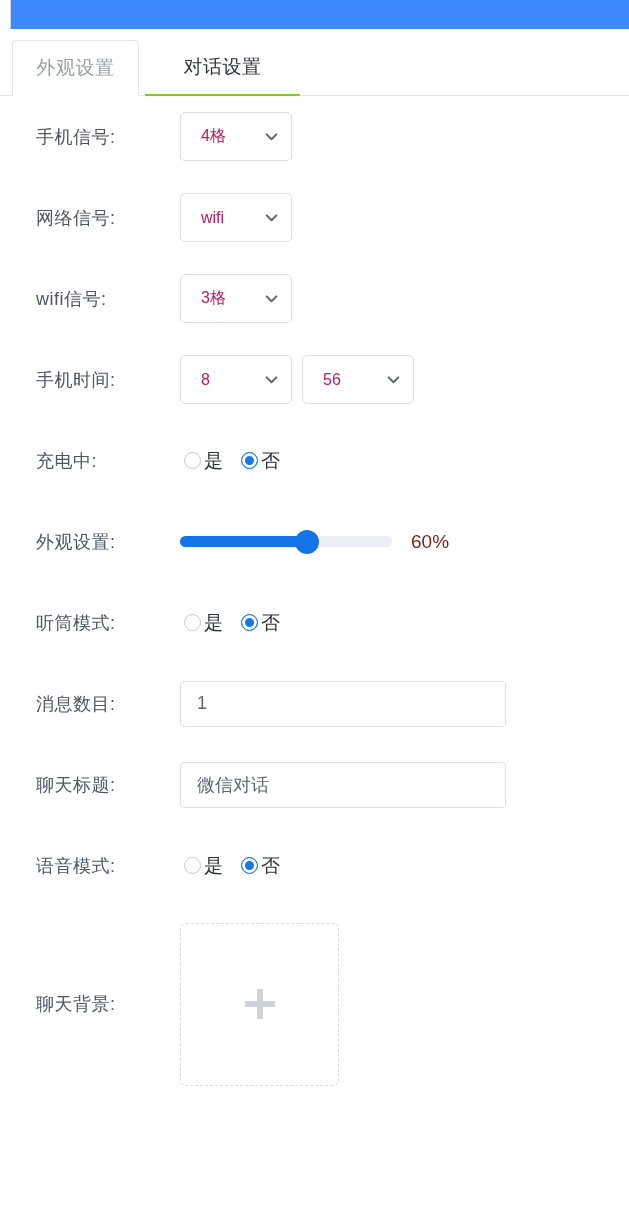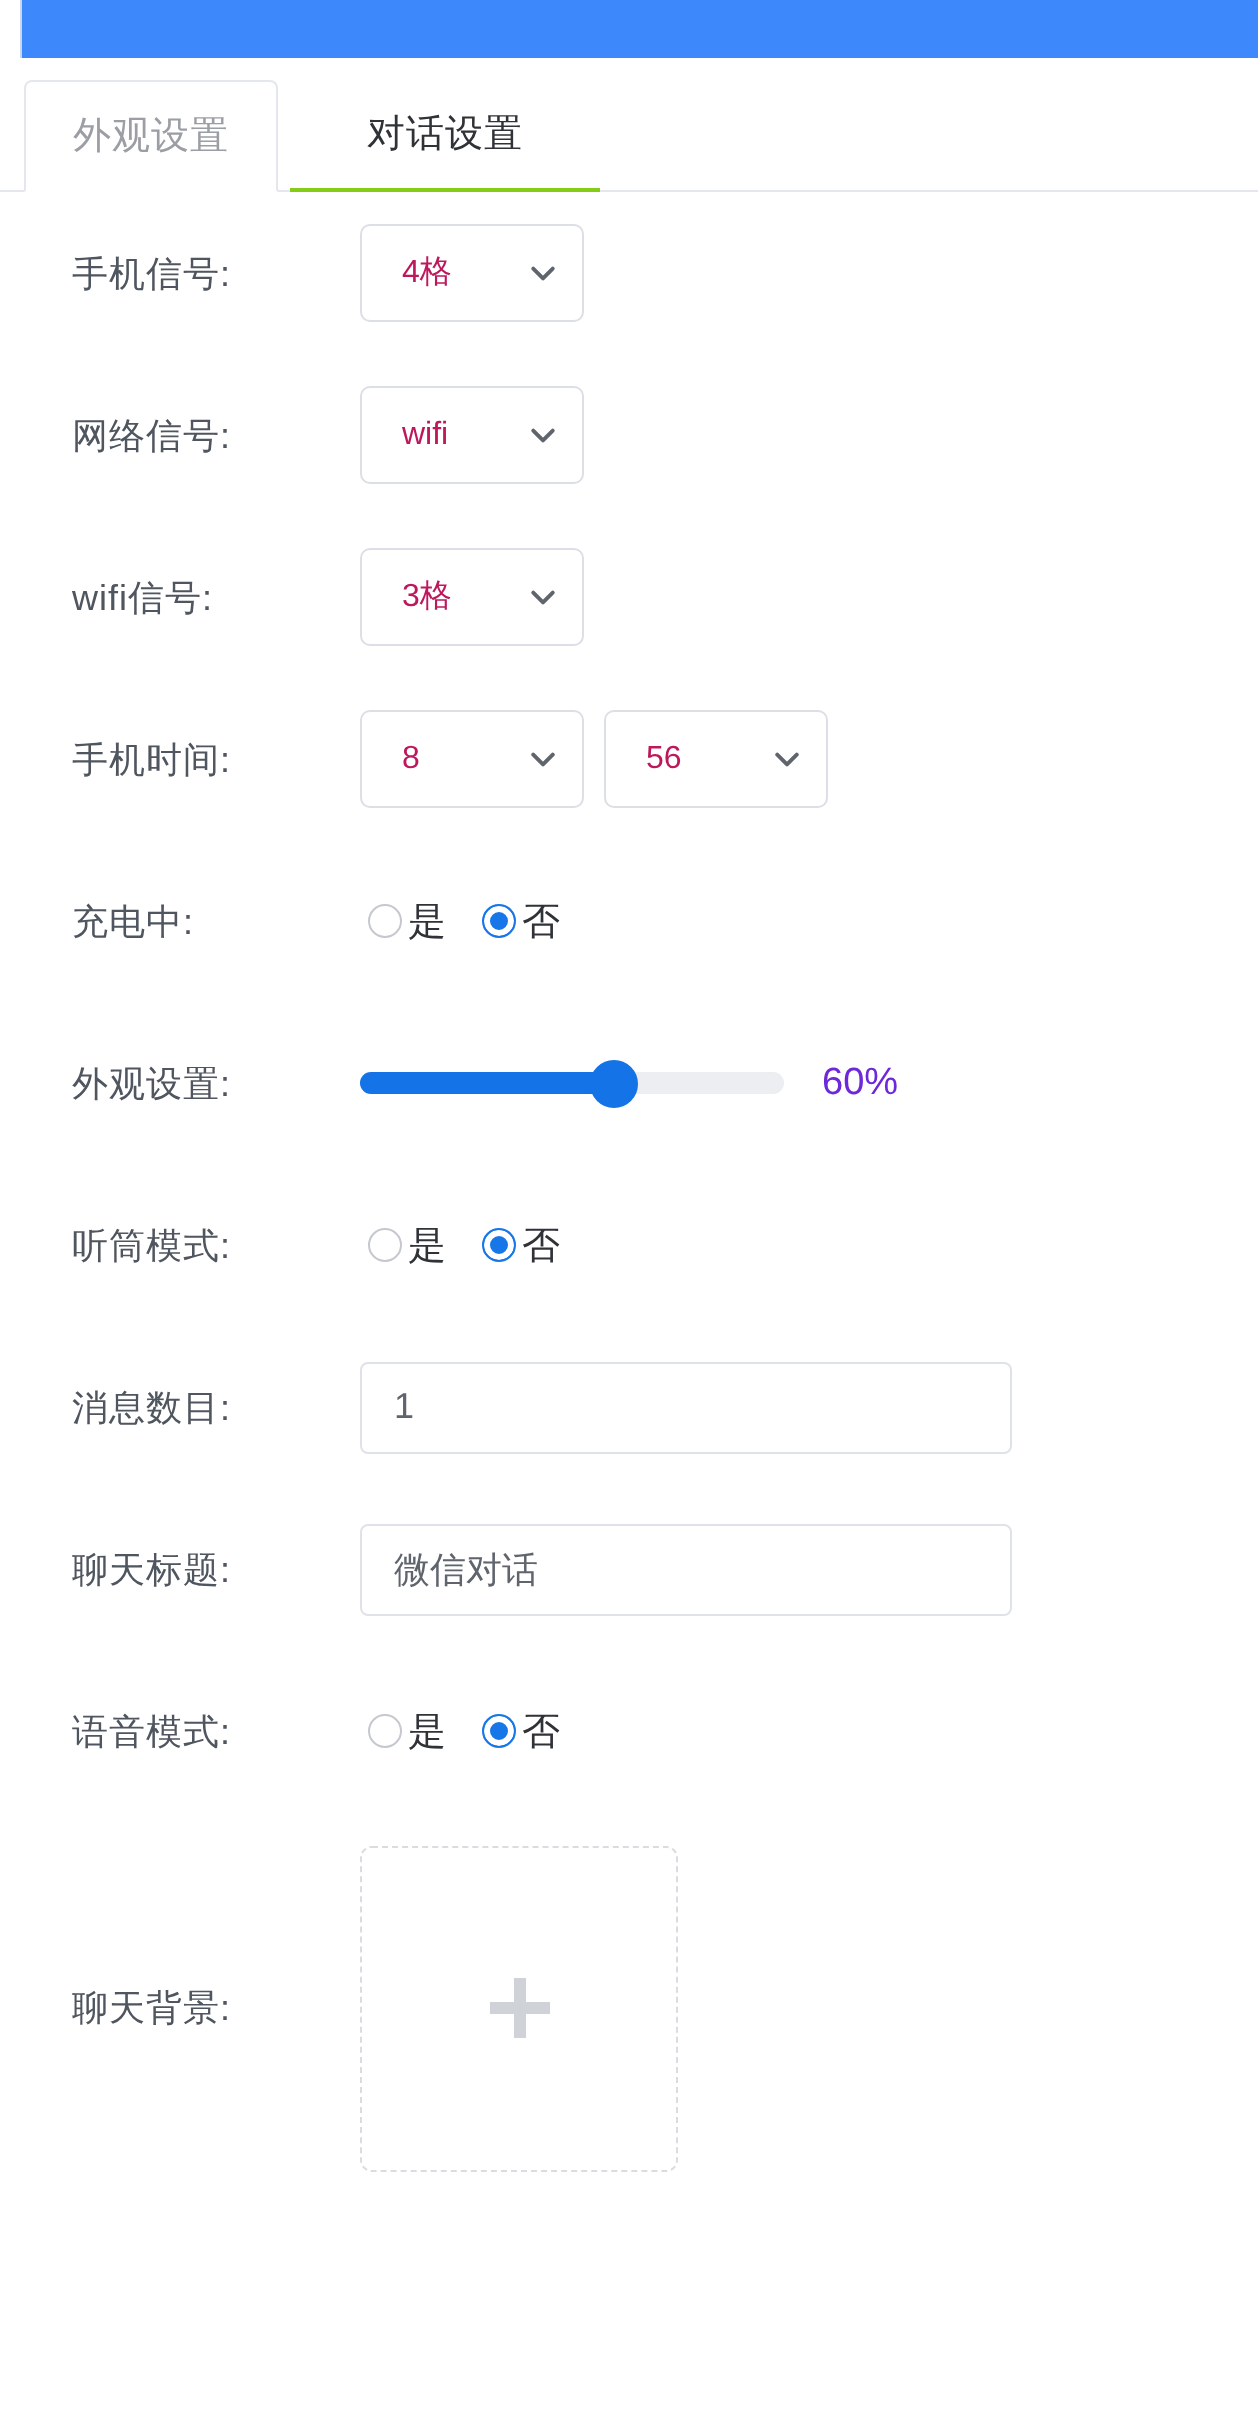--- a/index.html
+++ b/index.html
@@ -188,21 +188,21 @@
     height: 24px;
     margin-top: -12px;
     margin-left: -12px;
     border-radius: 50%;
     background: #1473e6;
     border: 2px solid #1473e6;
     cursor: grab;
   }
   .slider-value {
     font-size: 19px;
-    color: #6d28d9;
+    color: #7f1d1d;
     margin-left: 19px;
     white-space: nowrap;
   }
 
   
   .text-input {
     width: 326px;
     height: 46px;
     border: 1px solid #dfe2e8;
     border-radius: 4px;

